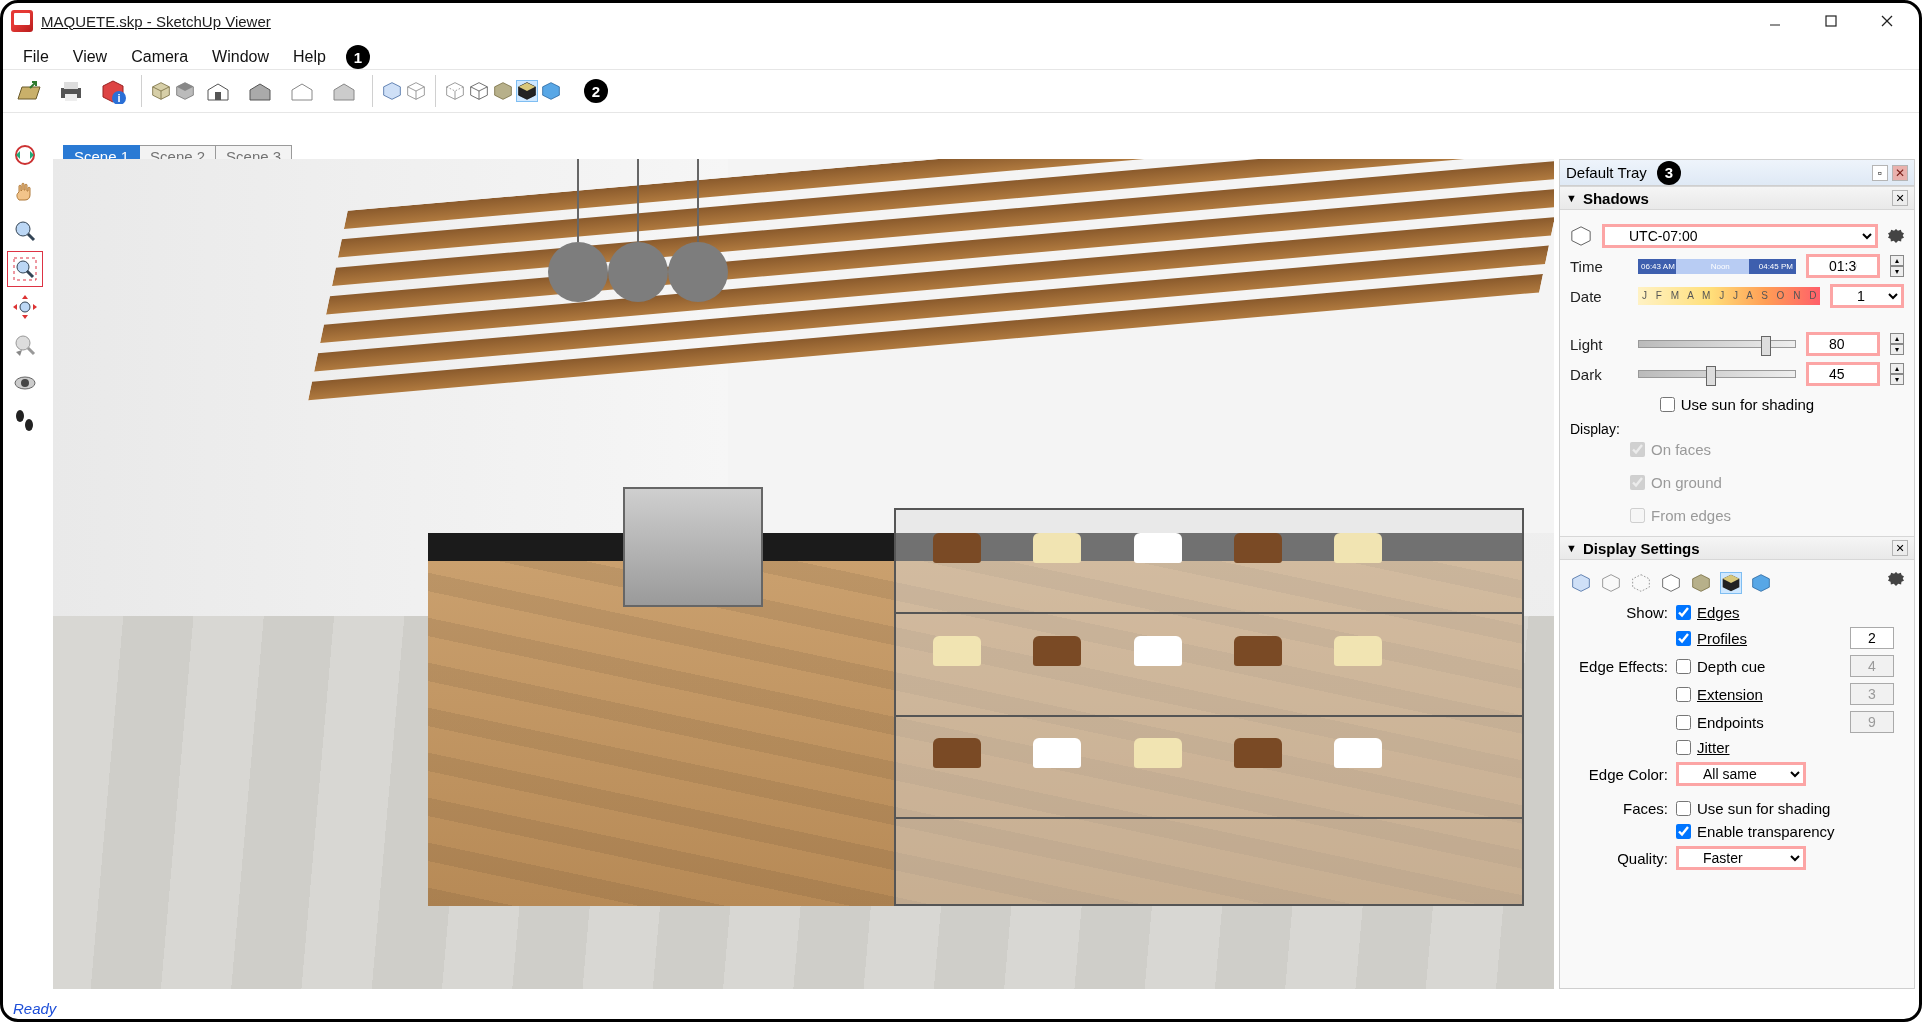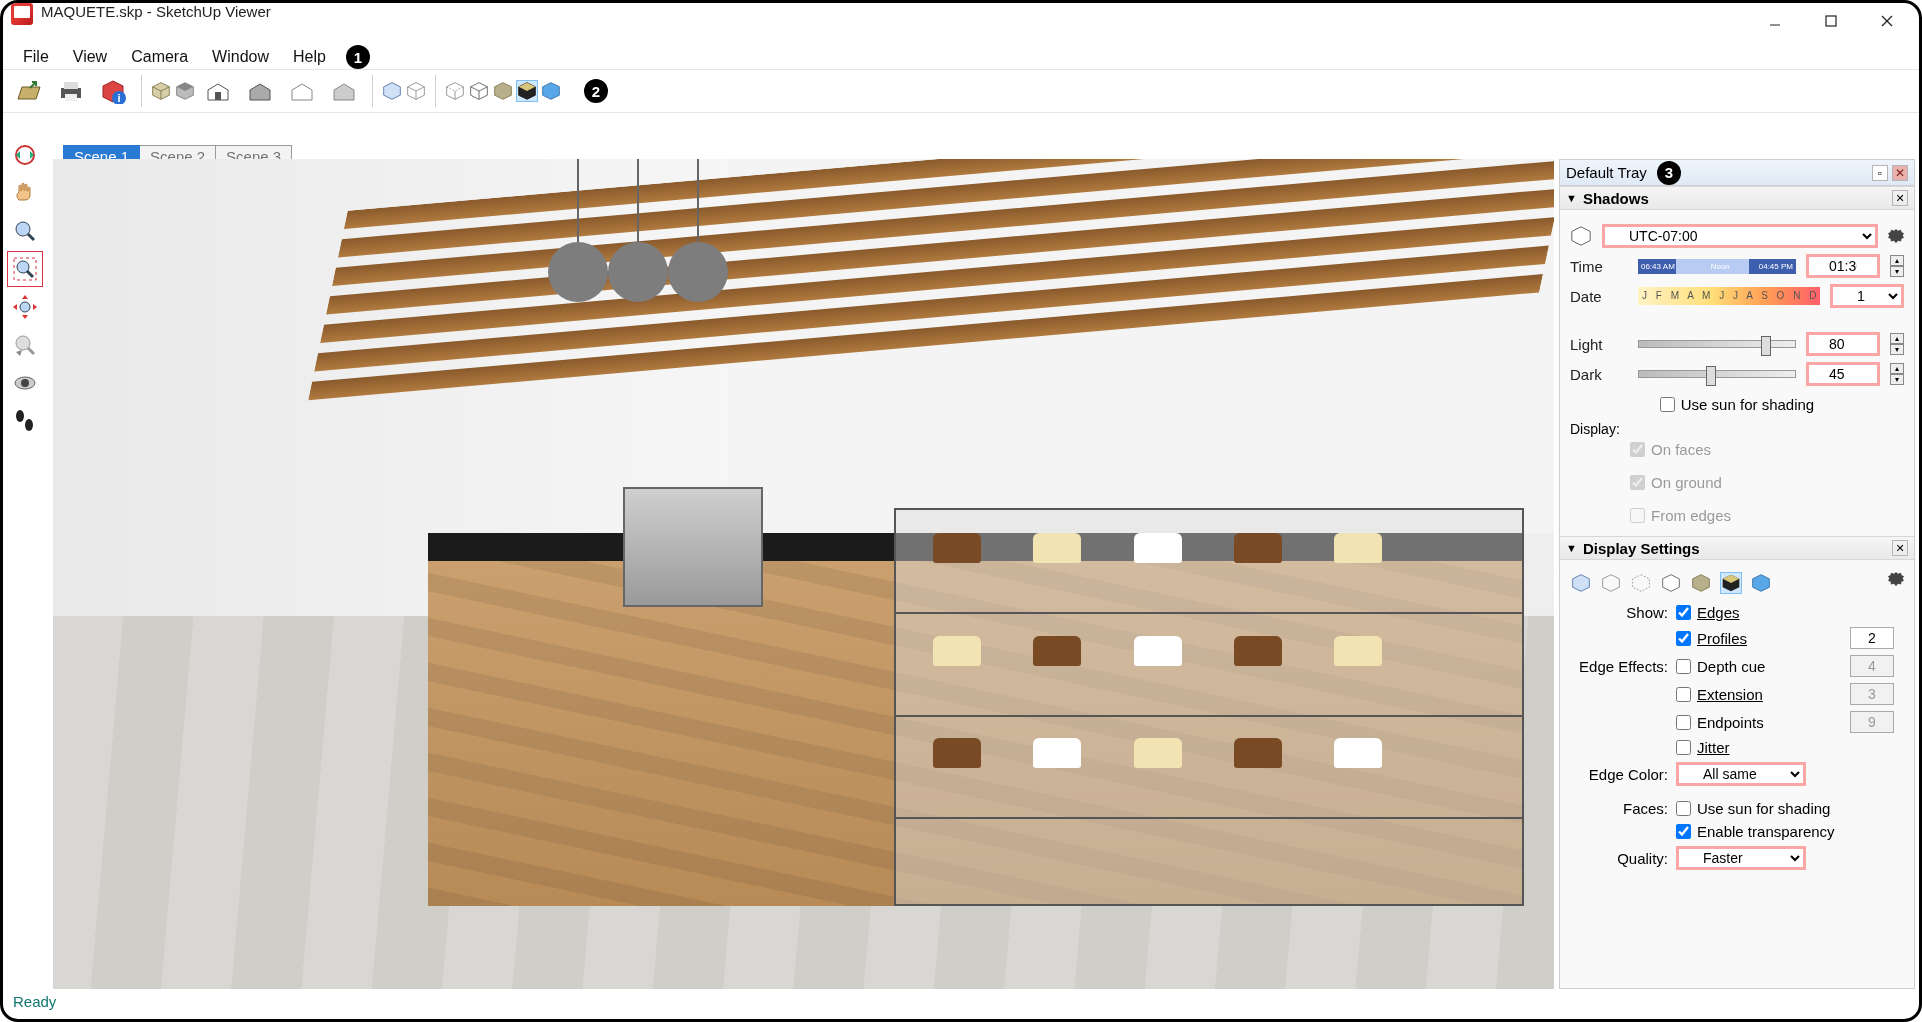--- a/index.html
+++ b/index.html
@@ -2,21 +2,21 @@
 <html><head>
 <meta charset="utf-8">
 <style>
   * { box-sizing: border-box; margin: 0; padding: 0; font-family: 'Segoe UI', Tahoma, sans-serif; }
   body { width: 1922px; height: 1022px; background: #fff; overflow: hidden; position: relative; }
 
   
   .window-frame { position:absolute; inset:0; border:3px solid #000; border-radius:18px; background:#fff; overflow:hidden; }
 
   
-  .titlebar { height:36px; display:flex; padding:0 4px 0 8px; }
+  .titlebar { height:36px; display:flex; align-items:center; padding:0 4px 0 8px;text-decoration:underline; }
   .titlebar .app-icon { width:22px; height:22px; background:linear-gradient(135deg,#e53935 40%,#b71c1c); border-radius:3px; margin-right:8px; position:relative; }
   .titlebar .app-icon::after{content:"";position:absolute;inset:3px 3px 7px 3px;background:#fff;border-radius:1px;}
   .titlebar .title { font-size:15px; color:#222; }
   .titlebar .spacer { flex:1; }
   .winbtn { width:56px; height:36px; display:flex; align-items:center; justify-content:center; }
   .winbtn svg { stroke:#222; stroke-width:1.2; fill:none; }
 
   
   .menubar { height:30px; display:flex; align-items:flex-end; padding-left:10px; gap:4px; position:relative; }
   .menuitem { padding:3px 10px; font-size:16px; color:#111; }
@@ -92,21 +92,21 @@
   .chk input{width:15px;height:15px;}
   .stylerow{display:flex;gap:8px;padding:4px 0 10px;}
   .stylebtn{width:30px;height:28px;border:1px solid transparent;display:flex;align-items:center;justify-content:center;}
   .stylebtn.active{background:#cfe8ff;border:1px solid #7fbef2;}
   .formgrid{display:grid;grid-template-columns:98px 1fr 54px;gap:6px 8px;align-items:center;}
   .formgrid .rlbl{text-align:right;font-size:15px;}
   .smin{width:44px;height:22px;border:1px solid #aaa;font-size:14px;text-align:center;background:#fff;}
   .smin.dis{background:#f1f1f1;color:#9a9a9a;}
 
   
-  .status { position:absolute; left:4px; right:4px; bottom:2px; height:24px; font-size:15px; padding-left:6px; display:flex; align-items:flex-start; color:#0f766e; }
+  .status { position:absolute; left:4px; right:4px; bottom:2px; height:24px; font-size:15px; padding-left:6px; display:flex; align-items:flex-end; color:#1d4ed8;font-style:italic; }
 
   .gear{display:inline-block;width:16px;height:14px;background:#444;clip-path:polygon(50% 0,62% 12%,80% 6%,86% 24%,100% 30%,92% 46%,100% 62%,84% 70%,82% 90%,64% 84%,50% 100%,36% 84%,18% 90%,16% 70%,0 62%,8% 46%,0 30%,14% 24%,20% 6%,38% 12%);}        
 
   
   .cube{width:22px;height:22px;position:relative;}
   .cube svg{width:100%;height:100%;}
 </style>
 </head>
 <body>
 

